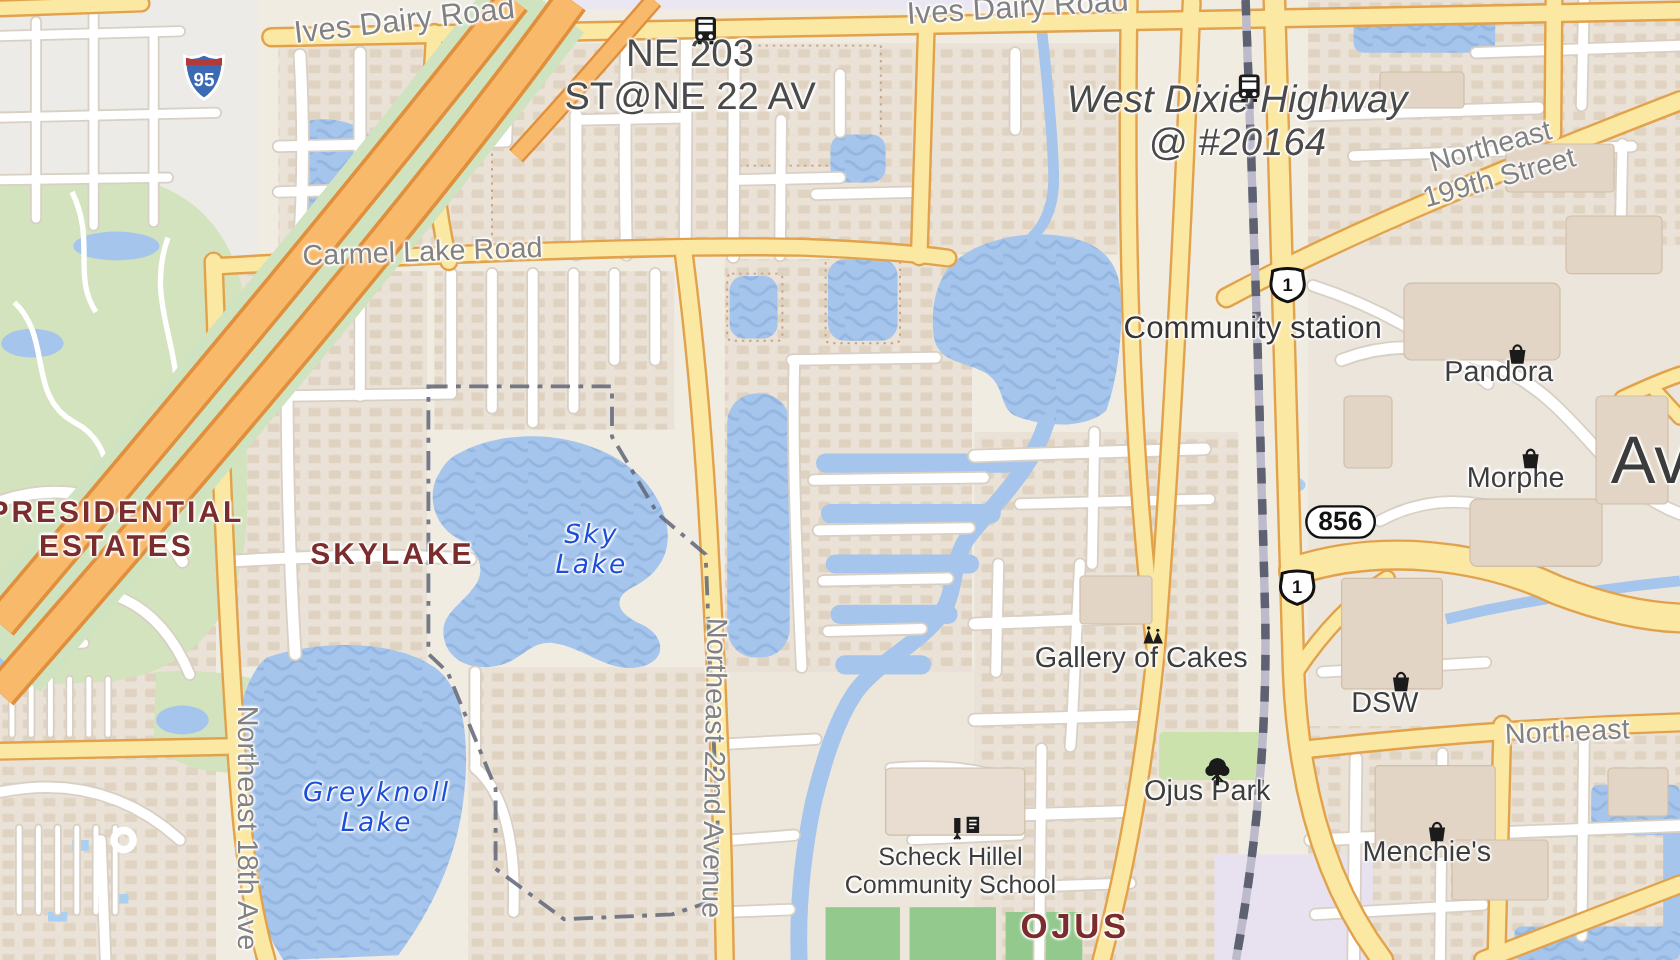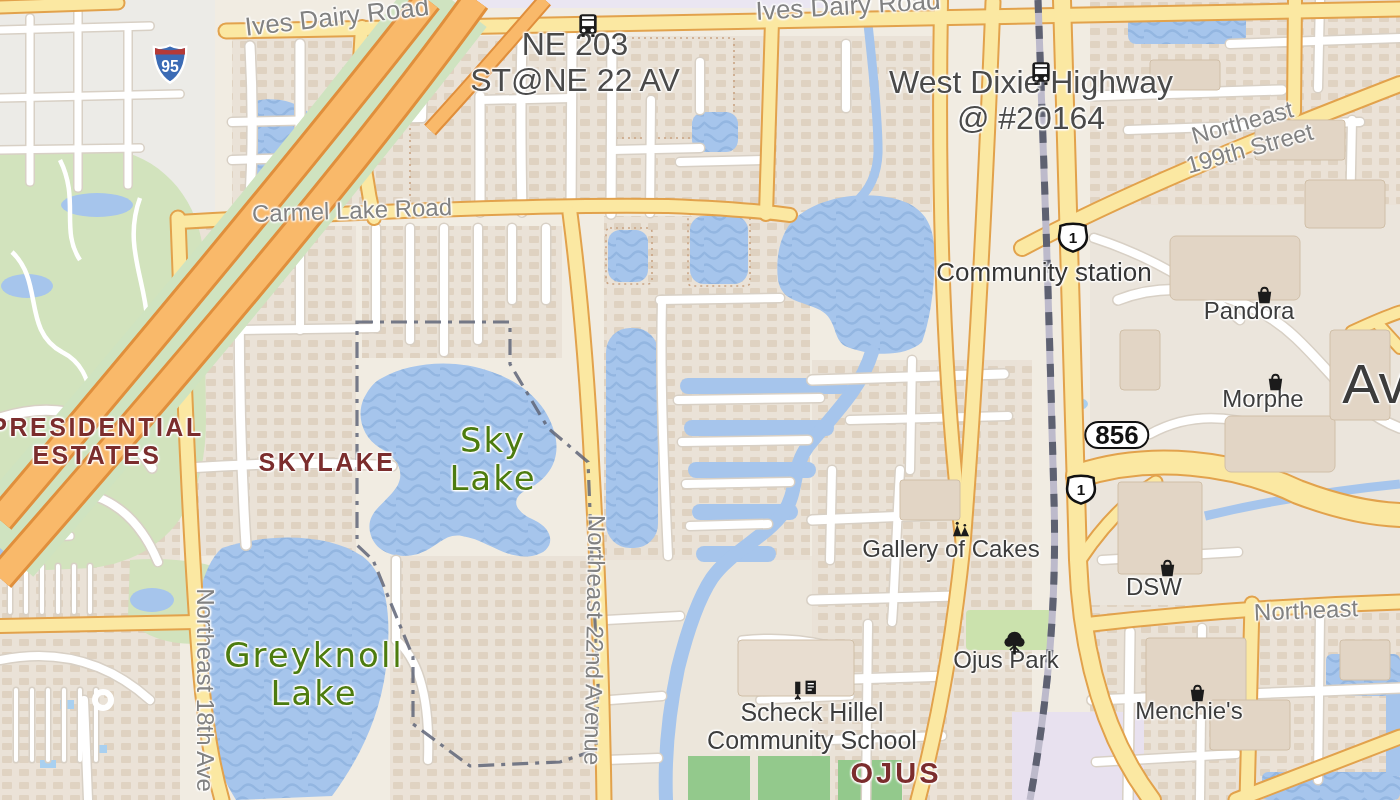--- a/index.html
+++ b/index.html
@@ -11,26 +11,26 @@
        white-space:pre-line;text-align:center;line-height:1.12;
        text-shadow:0 0 2px #fff,0 0 3px #fff,1px 1px 2px #fff,-1px -1px 2px #fff,
                    1px -1px 2px #fff,-1px 1px 2px #fff;}
   .lbl.anchor-left{transform:translate(0,-50%) rotate(var(--r,0deg));text-align:left;}
   .street{color:#828282;font-size:23px;}
   .busstop{color:#4a4a4a;font-size:32px;}
   .poi{color:#3d3d3d;font-size:24px;}
   .station{color:#353535;font-size:26px;}
   .neighborhood{color:#7b2d2d;font-size:25px;font-weight:bold;letter-spacing:2.5px;}
   .neighborhood-big{color:#7b2d2d;font-size:29px;font-weight:bold;letter-spacing:3px;}
-  .water{color:#4d7c0f;font-size:34px;
+  .water{color:#1d4ed8;font-size:22px;font-style:italic;
          font-family:"DejaVu Sans",sans-serif;letter-spacing:2px;}
   .city{color:#3c3c3c;font-size:56px;}
   .shield{position:absolute;transform:translate(-50%,-50%);}
   .pill{background:#fff;border:2.5px solid #111;border-radius:15px;
-        font-size:26px;font-weight:bold;color:#111;padding:0 9px;line-height:24px;}
+        font-size:22px;font-weight:bold;color:#111;padding:0 9px;line-height:24px;}
   .icon{position:absolute;transform:translate(-50%,-50%);}
 </style>
 </head>
 <body>
 
 <div id="map">
 <svg width="1400" height="800" viewBox="0 0 1400 800">
   <defs>
     <pattern id="waves" width="44" height="26" patternUnits="userSpaceOnUse">
       <rect width="44" height="26" fill="#a6c5ec"></rect>
@@ -373,39 +373,39 @@
     <rect x="1340" y="640" width="50" height="40" rx="3"></rect>
   </g>
   <circle cx="103" cy="700" r="8" fill="none" stroke="#fff" stroke-width="6"></circle>
 </svg>
 
 <div id="labels">
       <div class="lbl street" style="left: 337px; top: 17px; --r: -6.5deg; font-size: 26px;">Ives Dairy Road</div>
       <div class="lbl street" style="left: 848px; top: 6px; --r: -3.5deg; font-size: 26px;">Ives Dairy Road</div>
       <div class="lbl busstop" style="left: 575px; top: 63px;">NE 203
 ST@NE 22 AV</div>
-      <div class="lbl busstop" style="left: 1031px; top: 101px;">West Dixie Highway
+      <div class="lbl busstop" style="left: 1031px; top: 101px; font-style: italic;">West Dixie Highway
 @ #20164</div>
       <div class="lbl street" style="left: 1246px; top: 136px; --r: -15.5deg; font-size: 24px;">Northeast 199th Street</div>
       <div class="lbl station" style="left: 1044px; top: 273px;">Community station</div>
       <div class="lbl poi" style="left: 1249px; top: 311px;">Pandora</div>
       <div class="lbl poi" style="left: 1263px; top: 399px; text-align: right;">Morphe</div>
       <div class="lbl city" style="left: 1390px; top: 384px;">Ave</div>
       <div class="lbl neighborhood" style="left: 97px; top: 441px;">PRESIDENTIAL
 ESTATES</div>
       <div class="lbl neighborhood" style="left: 327px; top: 462px;">SKYLAKE</div>
       <div class="lbl water" style="left: 493px; top: 459px;">Sky
 Lake</div>
       <div class="lbl water" style="left: 314px; top: 674px;">Greyknoll
 Lake</div>
       <div class="lbl poi" style="left: 951px; top: 549px;">Gallery of Cakes</div>
       <div class="lbl poi" style="left: 1154px; top: 587px;">DSW</div>
       <div class="lbl poi" style="left: 1006px; top: 660px;">Ojus Park</div>
       <div class="lbl poi" style="left: 1189px; top: 711px;">Menchie's</div>
-      <div class="lbl poi" style="left: 792px; top: 726px; font-size: 25px; margin-left: 20px;">Scheck Hillel
+      <div class="lbl poi" style="left: 792px; top: 726px; font-size: 21px;">Scheck Hillel
 Community School</div>
       <div class="lbl neighborhood-big" style="left: 896px; top: 773px;">OJUS</div>
       <div class="lbl street" style="left: 205px; top: 690px; --r: 90deg; font-size: 24px;">Northeast 18th Ave</div>
       <div class="lbl street" style="left: 594px; top: 640px; --r: 91deg; font-size: 24px;">Northeast 22nd Avenue</div>
       <div class="lbl street" style="left: 1306px; top: 611px; --r: -2.5deg; font-size: 24px;">Northeast</div>
       <div class="lbl street" style="left: 352px; top: 211px; --r: -2deg; font-size: 24px;">Carmel Lake Road</div>
       <div class="shield" style="left: 152px; top: 42px;">
         <svg width="36" height="44" viewBox="0 0 24 28">
           <path d="M12,1.5 C16,3.6 20,3.6 22.8,2.6 C22.8,14 19,22 12,26.5 C5,22 1.2,14 1.2,2.6 C4,3.6 8,3.6 12,1.5 Z" fill="#3b6bb5" stroke="#fff" stroke-width="1.6"></path>
           <path d="M2,3.4 C8,5.2 16,5.2 22,3.4 L22,7.6 L2,7.6 Z" fill="#b43a37"></path>

